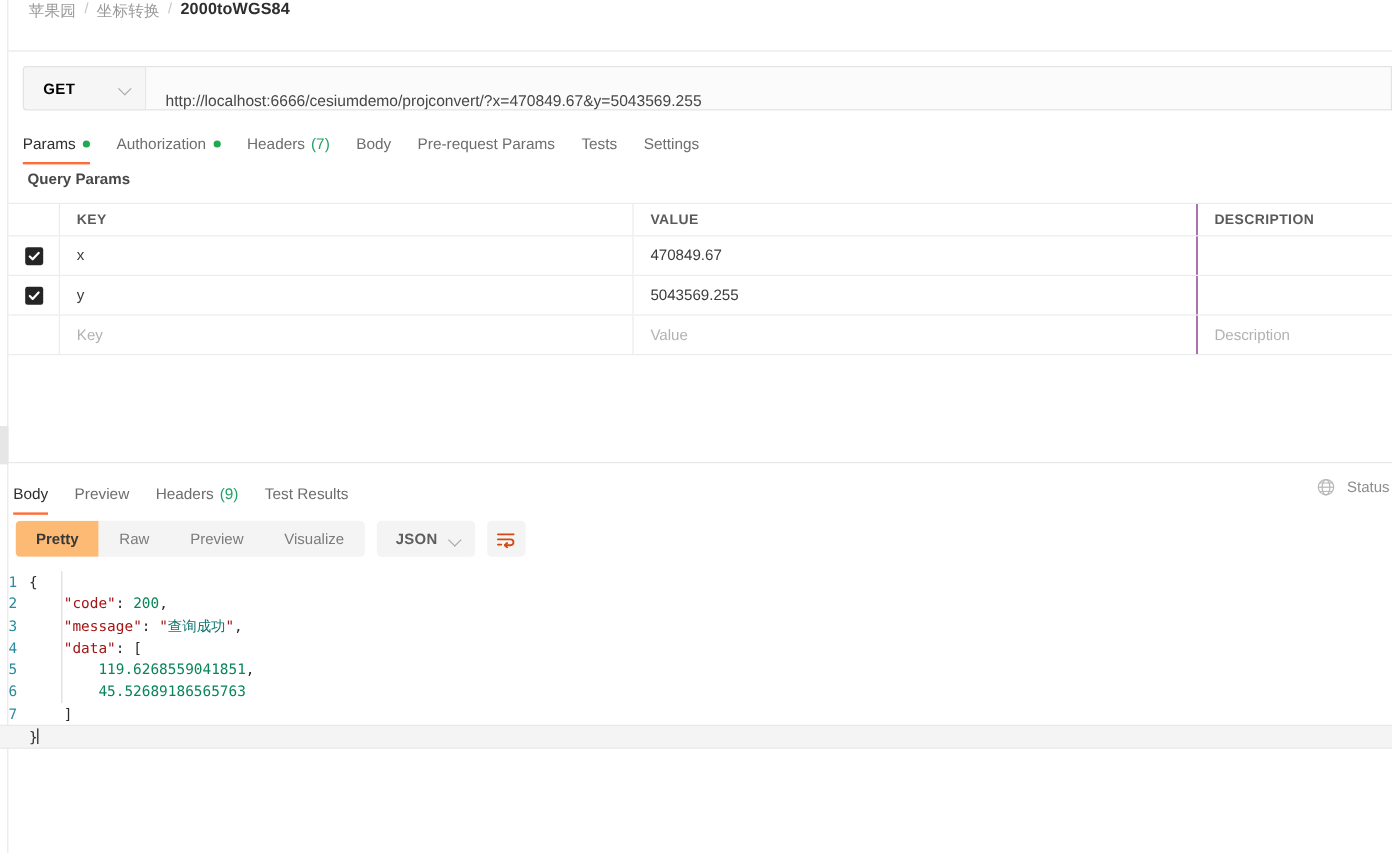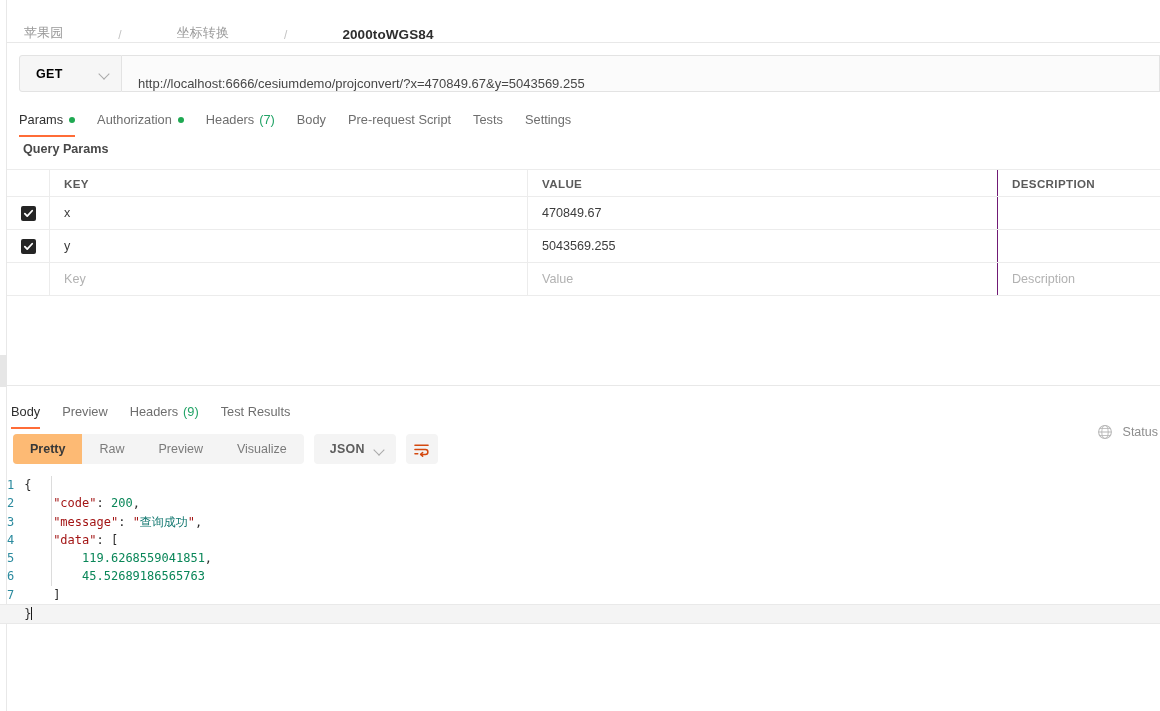--- a/index.html
+++ b/index.html
@@ -29,23 +29,22 @@
     position: absolute; left: 0; top: 355px;
     width: 7px; height: 32px;
     background: #e6e6e6;
   }
 
   
   .breadcrumb-bar {
     position: absolute; left: 7px; top: 0;
     width: 1153px; height: 43px;
     border-bottom: 1px solid #e8e8e8;
-    display: flex; align-items: flex-end;
+    display: flex; align-items: flex-start;
     padding-left: 17px;
-    gap: 48px;
   }
   .crumb {
     font-size: 13px; color: #9a9a9a;
     letter-spacing: 0.1px;
   }
   .crumb.current { color: #2e2e2e; font-weight: bold; font-size: 13.5px; }
   .crumb-sep { color: #c4c4c4; font-size: 12px; margin: 0 7px; }
 
   
   .url-bar {
@@ -154,21 +153,21 @@
     background: #e8e8e8;
   }
 
   
   .res-tabs {
     position: absolute; left: 11px; top: 396px;
     width: 1050px; height: 30px;
     display: flex; align-items: flex-start;
   }
   .res-status {
-    position: absolute; right: 0; top: 420px;
+    position: absolute; right: 0; top: 394px;
     display: flex; align-items: center; height: 24px;
     padding-right: 2px;
   }
   .globe-ico { width: 16px; height: 16px; margin-right: 10px; opacity: .62; }
   .status-text { font-size: 12.5px; color: #8d8d8d; }
 
   
   .view-toolbar {
     position: absolute; left: 13px; top: 434px;
     height: 30px; display: flex; align-items: center;
@@ -274,21 +273,21 @@
         <span class="dot"></span>
       </div>
       <div class="tab">
         <span>Headers</span>
         <span class="count">(7)</span>
       </div>
       <div class="tab">
         <span>Body</span>
       </div>
       <div class="tab">
-        <span>Pre-request Script</span>
+        <span>Pre-request Params</span>
       </div>
       <div class="tab">
         <span>Tests</span>
       </div>
       <div class="tab">
         <span>Settings</span>
       </div>
     </div>
 
   <div class="qp-label">Query Params</div>

